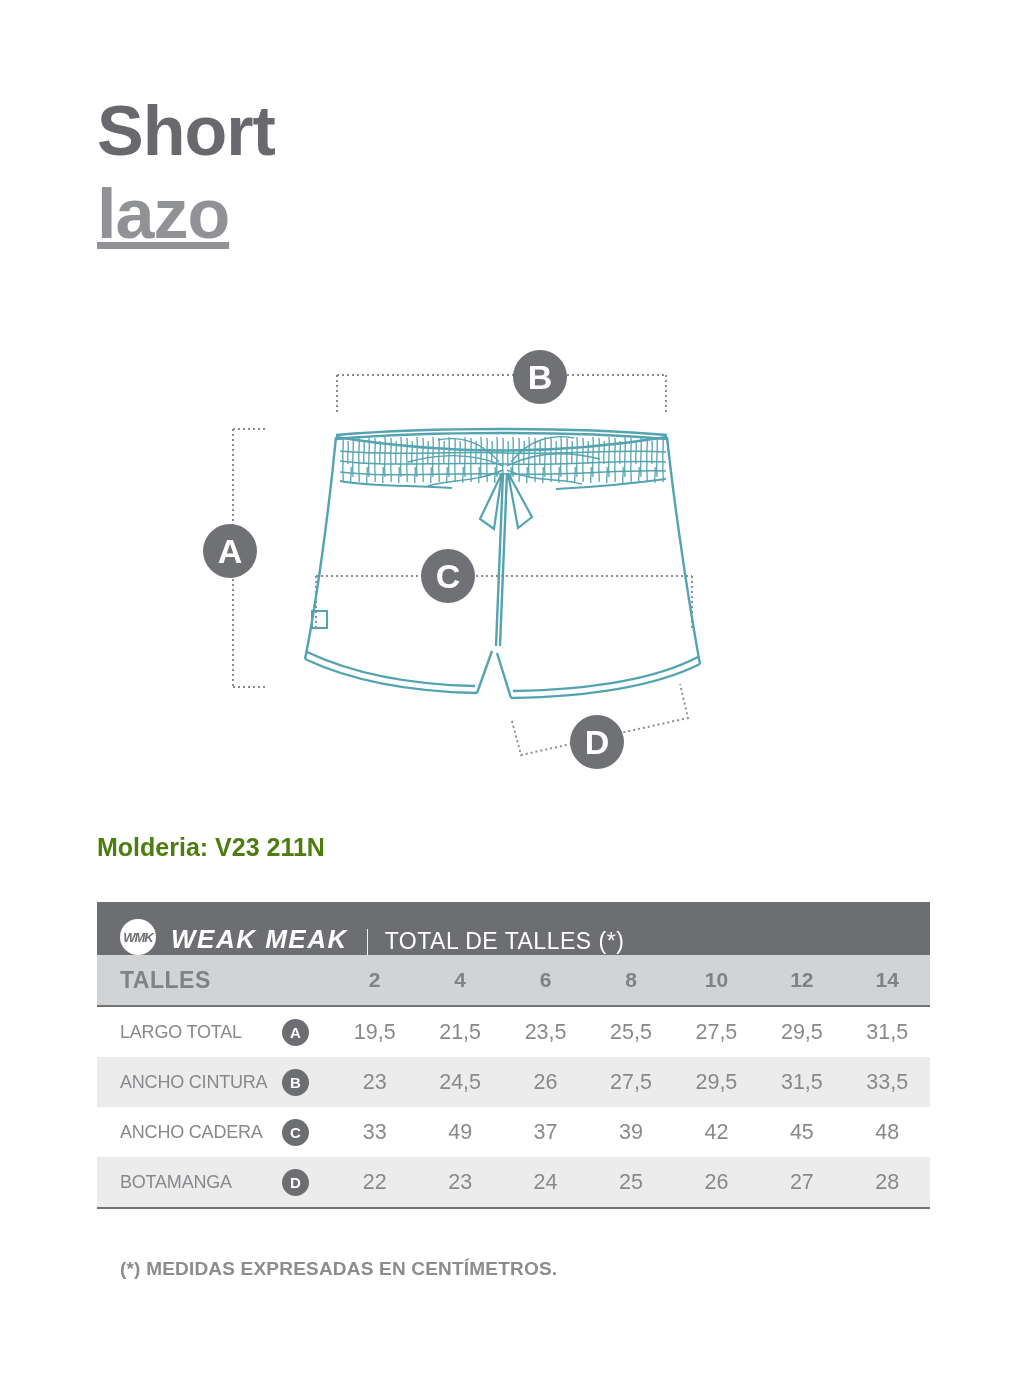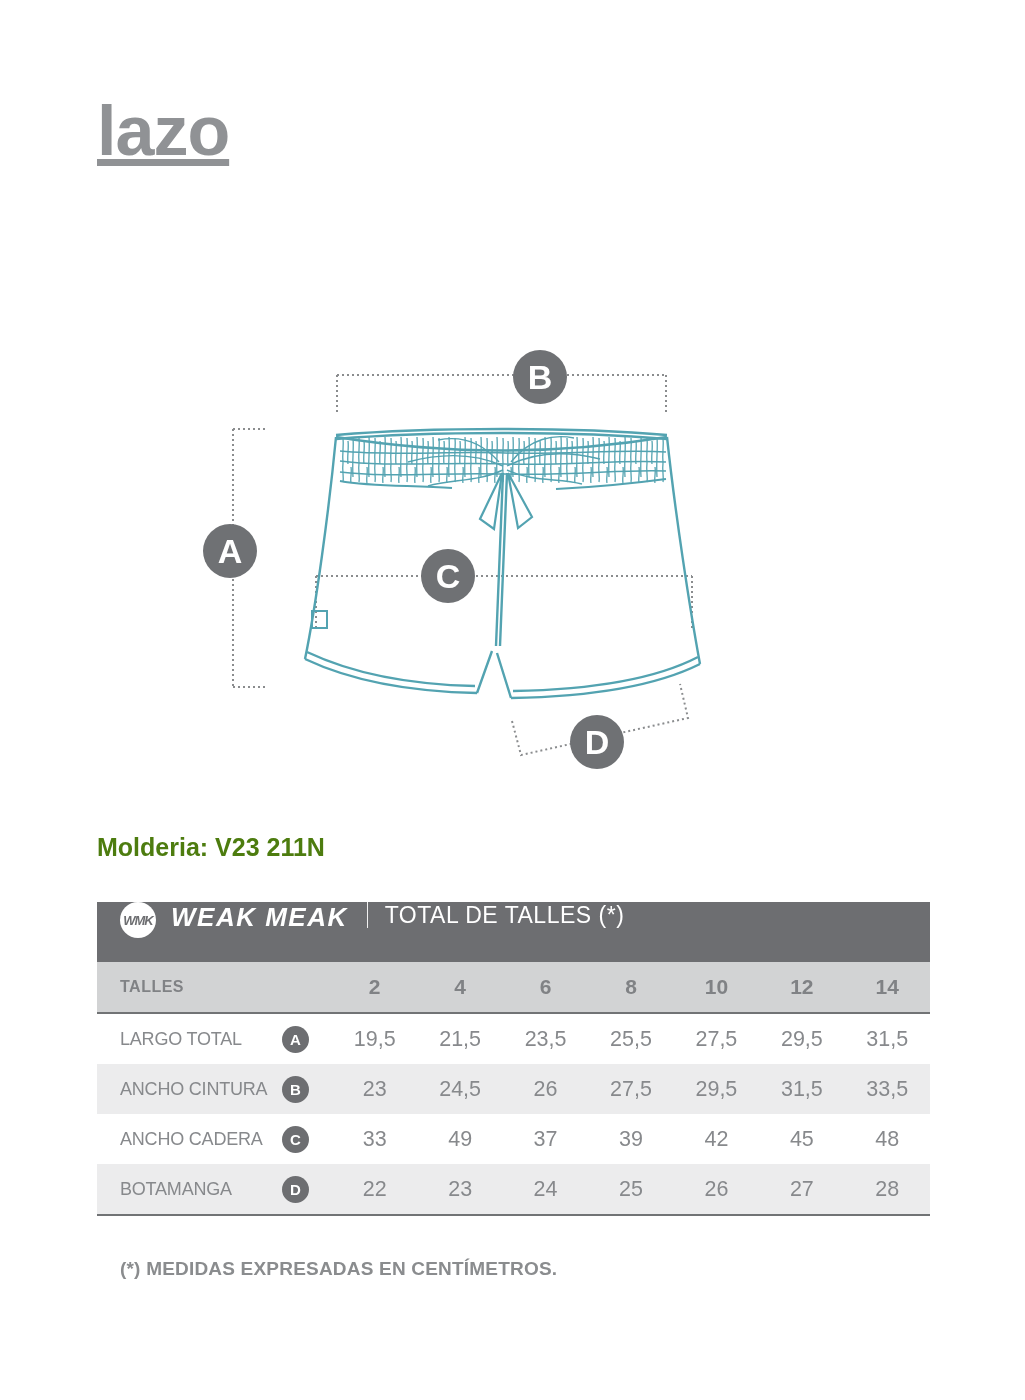--- a/index.html
+++ b/index.html
@@ -17,50 +17,51 @@
   .diagram { position:absolute; left:180px; top:330px; width:560px; height:480px; }
   .diagram text { font-family:"Liberation Sans", sans-serif; font-weight:bold; font-size:34px; fill:#ffffff; text-anchor:middle; }
   .dotted { stroke:#8a8c8e; stroke-width:2; stroke-dasharray:2 3; fill:none; }
   .teal { stroke:#53a3b1; fill:none; }
 
   
   .molderia { position:absolute; left:97px; top:833px; font-size:25px; font-weight:bold; color:#4d7c0f; }
 
   
   .size-table { position:absolute; left:97px; top:902px; width:833px; }
-  .t-header { height:60px; background:#6d6e71; display:flex; align-items:flex-start; color:#ffffff; }
+  .t-header { height:53px; background:#6d6e71; display:flex; align-items:flex-end; color:#ffffff; }
   .logo-circle { width:36px; height:36px; border-radius:50%; background:#ffffff; color:#6d6e71;
     display:flex; align-items:center; justify-content:center; font-weight:bold; font-style:italic;
     font-size:13px; letter-spacing:-1px; margin-left:23px; flex:0 0 auto; }
   .brand { font-size:26px; font-weight:bold; font-style:italic; letter-spacing:1.5px; margin-left:15px; white-space:nowrap; }
   .h-divider { width:1px; height:26px; background:#ffffff; opacity:.9; margin:0 17px 0 19px; }
   .h-title { font-size:23px; letter-spacing:.5px; white-space:nowrap; }
 
   .grid-row { display:grid; grid-template-columns:185px 50px repeat(7, 1fr); align-items:center; }
   .sizes-row { height:50px; background:#d2d3d4; border-bottom:2px solid #717375; color:#808285; font-weight:bold; }
   .row-label { font-size:18px; padding-left:23px; letter-spacing:-0.2px; white-space:nowrap; }
-  .sizes-row .row-label { font-size:16px; letter-spacing:.5px; }
+  .sizes-row .row-label { font-size:23px; letter-spacing:.5px; }
   .cell { text-align:center; font-size:21px; }
 
   .data-row { height:50px; color:#87898c; background:#ffffff; }
   .data-row.alt { background:#ececed; }
   .data-row .cell { font-size:21.5px; }
   .data-row:last-child { border-bottom:2px solid #717375; }
   .badge { width:27px; height:27px; border-radius:50%; background:#6d6e71; color:#fff;
     font-weight:bold; font-size:15px; display:flex; align-items:center; justify-content:center; }
 
   
   .footnote { position:absolute; left:120px; top:1258px; font-size:19px; font-weight:bold; color:#8a8c8e; letter-spacing:.2px; }
 </style>
 </head>
 <body>
 
 <div class="page">
 
   <h1 class="title" style="margin:0;">
+    <span class="title-l1">Short</span>
     <span class="title-l2">lazo</span>
   </h1>
 
   <svg class="diagram" viewBox="180 330 560 480">
     <defs>
       <pattern id="gather" x="340" y="437" width="16" height="46" patternUnits="userSpaceOnUse">
         <g stroke="#53a3b1" stroke-width="1.3" fill="none">
           <path d="M3,1 C4,10 2,16 3,26 C2,34 4,40 3,45"></path>
           <path d="M8,4 C9,11 7,19 8,27"></path>
           <path d="M13,0 C14,12 12,24 13,40"></path>

